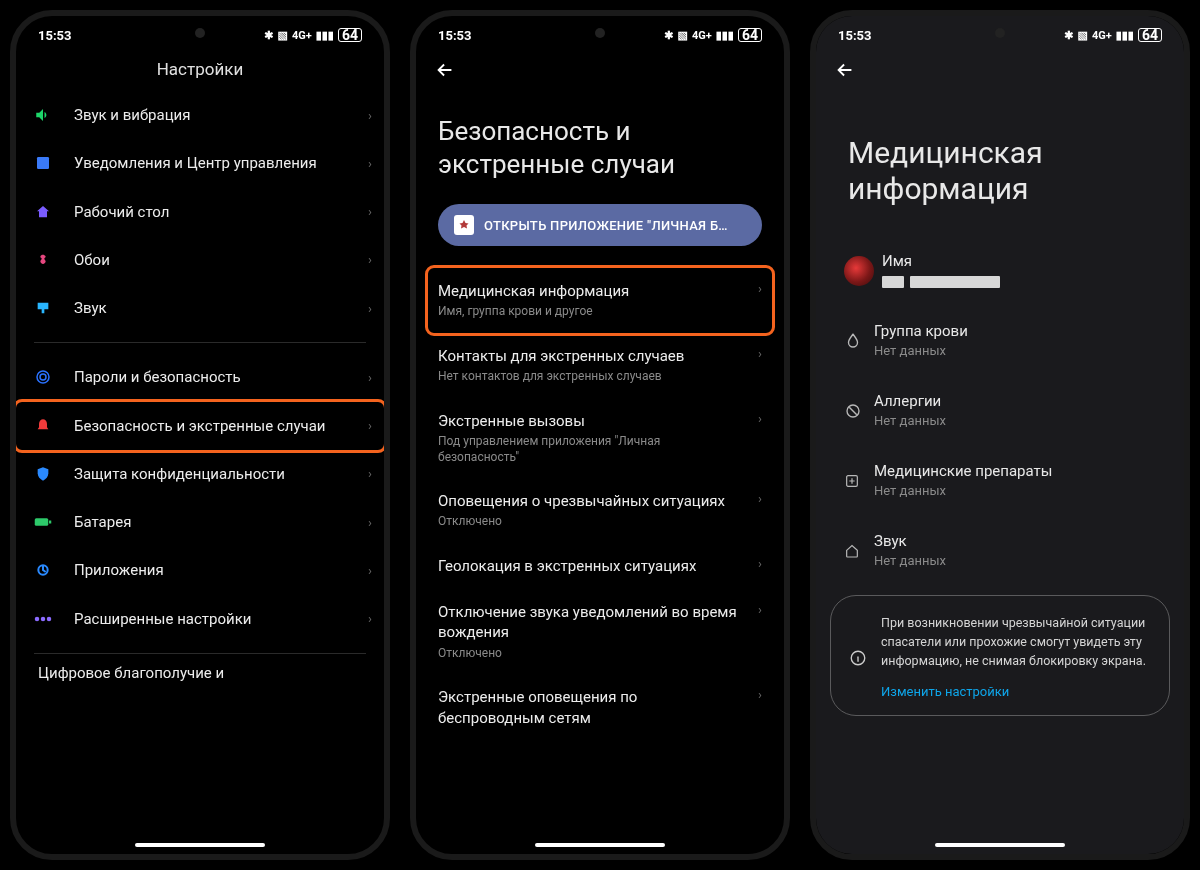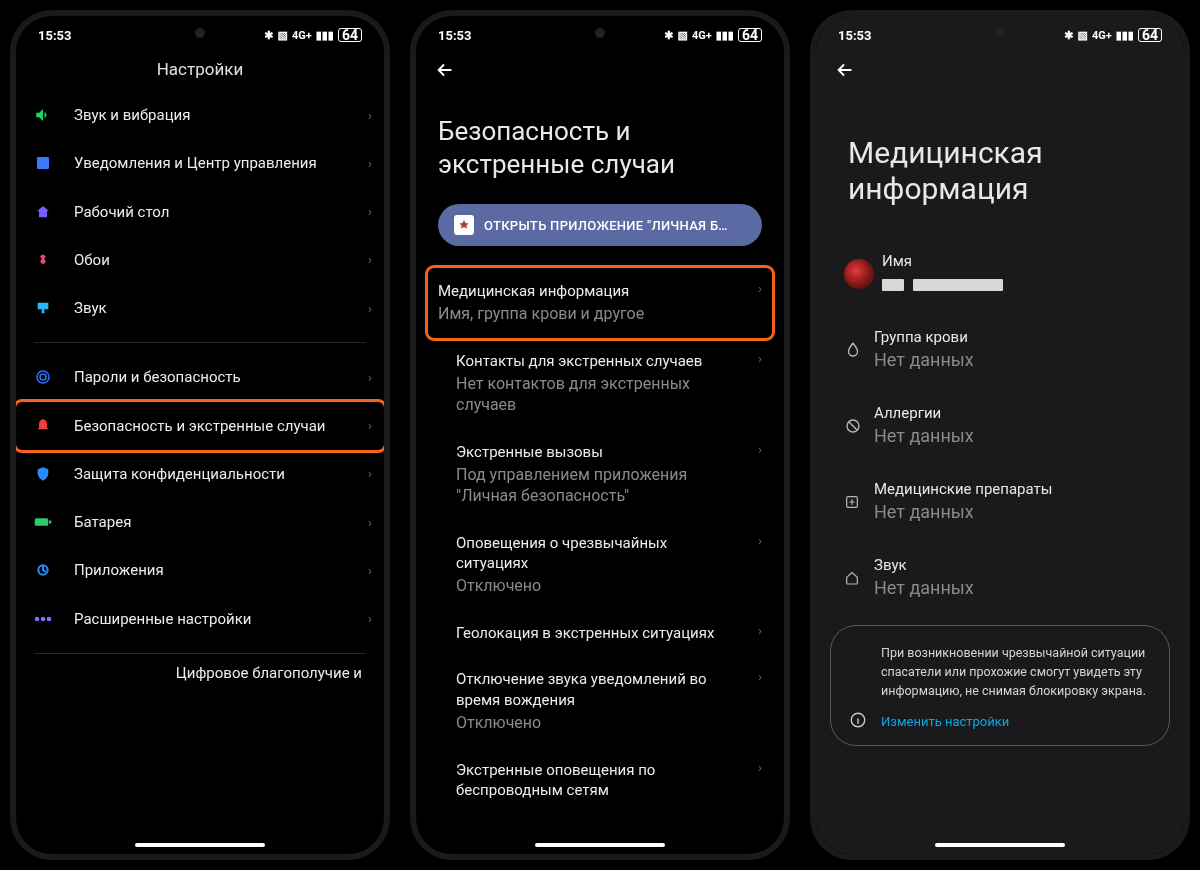--- a/index.html
+++ b/index.html
@@ -120,21 +120,21 @@
     margin-right: 16px;
     flex-shrink: 0;
   }
   .label-col { flex: 1; min-width: 0; }
   .label-primary {
     font-size: 15px;
     color: #ececec;
     line-height: 1.35;
   }
   .label-secondary {
-    font-size: 16px;
+    font-size: 12px;
     color: #8a8a8a;
     margin-top: 3px;
     line-height: 1.3;
   }
   .chevron {
     color: #666;
     font-size: 13px;
     margin-left: 8px;
   }
   .divider {
@@ -175,30 +175,28 @@
     white-space: nowrap;
     overflow: hidden;
     text-overflow: ellipsis;
   }
   .item-stack { padding: 0 22px; }
   .item-stack .stack-row {
     padding: 13px 0;
     display: flex;
     align-items: flex-start;
     cursor: pointer;
-    margin-left: 18px;
   }
   .stack-row .label-col { padding-right: 8px; }
   .cut-bottom {
     font-size: 15px;
     color: #ececec;
     padding: 0 22px;
     overflow: hidden;
     height: 18px;
-    text-align: right;
   }
   
   .p3-content { background: #1a1a1d; height: 100%; }
   .p3-list { padding: 0 28px; }
   .p3-item {
     display: flex;
     align-items: center;
     padding: 17px 0;
     cursor: pointer;
   }
@@ -209,32 +207,32 @@
     color: #b8b8b8;
     flex-shrink: 0;
     padding-top: 2px;
   }
   .p3-text-col { flex: 1; }
   .p3-label {
     font-size: 15px;
     color: #e8e8e8;
   }
   .p3-sub {
-    font-size: 18px;
+    font-size: 13px;
     color: #8a8a8a;
     margin-top: 3px;
   }
   .info-card {
     margin: 10px 14px 0;
     border: 1px solid #5a5a5c;
     border-radius: 26px;
     padding: 18px 18px 16px;
     display: flex;
     gap: 14px;
-    align-items: flex-end;
+    align-items: center;
   }
   .info-card .info-icon {
     color: #ccc;
     flex-shrink: 0;
     padding-top: 2px;
   }
   .info-text {
     font-size: 12.5px;
     color: #d4d4d4;
     line-height: 1.5;

